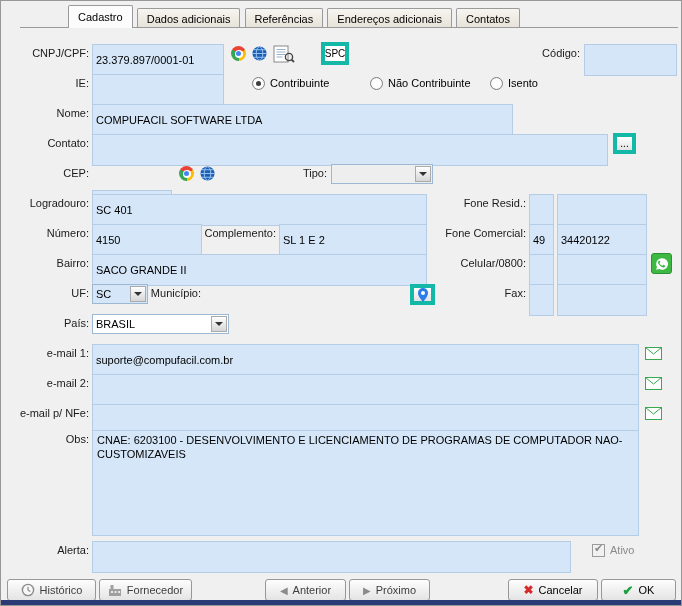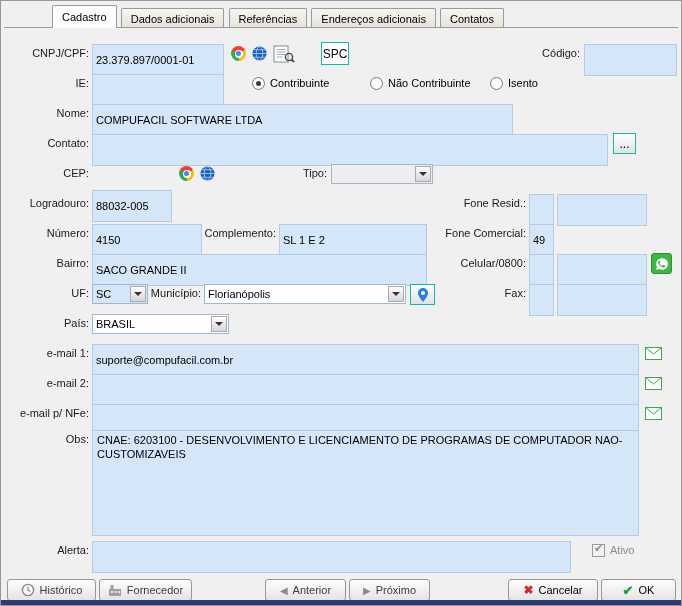--- a/index.html
+++ b/index.html
@@ -3,21 +3,21 @@
 <meta charset="utf-8">
 <style>
   * { box-sizing: border-box; margin: 0; padding: 0; }
   body { font-family: "Liberation Sans", sans-serif; background: #cfcfcf; }
   .window {
     position: relative; width: 682px; height: 606px;
     background: #f0f0f0; border: 1px solid #979797; overflow: hidden;
     font-size: 11px; color: #000;
   }
   
-  .tabbar { position: absolute; left: 3px; top: 4px; right: 3px; height: 23px; padding-left: 48px; }
+  .tabbar { position: absolute; left: 19px; top: 4px; right: 3px; height: 23px; padding-left: 48px; }
   .tabbar::after { content: ""; position: absolute; left: 0; right: 0; bottom: 0; border-bottom: 1px solid #9a9a9a; z-index: 1; }
   .tab {
     position: relative; display: inline-block; height: 20px; line-height: 20px;
     padding: 0 9px; margin-right: 1px; vertical-align: bottom;
     background: linear-gradient(#f7f5f0, #e6e2d8); border: 1px solid #9a9a9a; border-bottom: none;
     border-radius: 2px 2px 0 0; cursor: default; z-index: 0;
   }
   .tab.checked { background: #fcfcfc; height: 23px; line-height: 23px; z-index: 2; }
   
   .label { position: absolute; height: 19px; line-height: 19px; text-align: right; white-space: nowrap; color: #1a1a1a; }
@@ -42,22 +42,22 @@
   .dd-btn::after { content: ""; border: 4px solid transparent; border-top-color: #333; margin-top: 4px; }
   
   .radio-dot { position: absolute; width: 13px; height: 13px; border: 1px solid #7e7e7e; border-radius: 50%; background: radial-gradient(#fff 45%, #e6e6e6); }
   .radio-dot.checked::after { content: ""; position: absolute; left: 3px; top: 3px; width: 5px; height: 5px; border-radius: 50%; background: #3c3c3c; }
   .radio-label { position: absolute; height: 19px; line-height: 19px; white-space: nowrap; }
   .checkbox { position: absolute; width: 13px; height: 13px; border: 1px solid #9a9a9a; background: #f1f1f1; }
   .checkbox.checked::after { content: "✔"; position: absolute; left: 1px; top: -3px; font-size: 11px; color: #8c8c8c; }
   .dim { color: #8a8a8a; }
   
   .mini-btn {
-    position: absolute; background: linear-gradient(#ffffff, #e2e2e2); border: 1px solid #14b8a6;
-    display: flex; align-items: center; justify-content: center; font-size: 12px; color: #000; cursor: default;
+    position: absolute; background: linear-gradient(#ffffff, #e2e2e2); border: 4px solid #14b8a6;
+    display: flex; align-items: center; justify-content: center; font-size: 10px; color: #000; cursor: default;
   }
   .icon-abs { position: absolute; display: flex; align-items: center; justify-content: center; }
   .chrome { position: relative; width: 15px; height: 15px; border-radius: 50%;
     background: conic-gradient(from -60deg, #ea4335 0 120deg, #fbbc05 0 240deg, #34a853 0 360deg); }
   .chrome::before { content: ""; position: absolute; inset: 3.5px; background: #fff; border-radius: 50%; }
   .chrome::after { content: ""; position: absolute; inset: 5px; background: #4285f4; border-radius: 50%; }
   .wa-btn { position: absolute; width: 21px; height: 21px; background: #3cb843; border: 1px solid #2a9231; border-radius: 3px;
     display: flex; align-items: center; justify-content: center; }
   
   .btn {
@@ -137,53 +137,51 @@
         <path d="M0.5 8h15M2 4h12M2 12h12" stroke="#9cc8ee" stroke-width="1" fill="none"></path>
       </svg>
   </span>
   <div class="label" style="left:276px;top:163px;width:50px">Tipo:</div>
   <div class="combo gray" style="left:330px;top:163px;width:102px">
     <span class="combo-text"></span>
     <span class="dd-btn"></span>
   </div>
 
   <div class="label" style="left:2px;top:193px;width:86px">Logradouro:</div>
+  <input class="field" style="left: 91px; top: 193px; width: 335px;" value="SC 401">
   <div class="label" style="left:425px;top:193px;width:100px">Fone Resid.:</div>
   <input class="field" style="left: 528px; top: 193px; width: 25px;" value="">
   <input class="field" style="left: 556px; top: 193px; width: 90px;" value="">
 
   <div class="label" style="left:2px;top:223px;width:86px">Número:</div>
   <input class="field" style="left: 91px; top: 223px; width: 110px;" value="4150">
   <div class="label" style="left:195px;top:223px;width:80px">Complemento:</div>
   <input class="field" style="left: 278px; top: 223px; width: 148px;" value="SL 1 E 2">
   <div class="label" style="left:425px;top:223px;width:100px">Fone Comercial:</div>
   <input class="field" style="left: 528px; top: 223px; width: 25px;" value="49">
+  <input class="field" style="left: 556px; top: 223px; width: 90px;" value="34420122">
 
   <div class="label" style="left:2px;top:253px;width:86px">Bairro:</div>
   <input class="field" style="left: 91px; top: 253px; width: 335px;" value="SACO GRANDE II">
   <div class="label" style="left:425px;top:253px;width:100px">Celular/0800:</div>
   <input class="field" style="left: 528px; top: 253px; width: 25px;" value="">
   <input class="field" style="left: 556px; top: 253px; width: 90px;" value="">
   <div class="wa-btn" style="left:650px;top:252px">
     <svg width="14" height="14" viewBox="0 0 24 24">
         <path fill="#fff" d="M12 2a10 10 0 0 0-8.7 14.9L2 22l5.3-1.3A10 10 0 1 0 12 2z"></path>
         <path fill="#3cb843" d="M9 7c-.3-.7-.6-.7-.9-.7H7.3c-.3 0-.7.1-1 .5-.4.4-1 1.1-1 2.6s1.1 3 1.2 3.2c.2.2 2.1 3.4 5.2 4.6 2.6 1 3.1.8 3.7.8.6-.1 1.8-.8 2-1.5.3-.7.3-1.3.2-1.5-.1-.2-.3-.3-.7-.5l-2.3-1.1c-.3-.1-.5-.2-.8.2l-1 1.3c-.2.2-.4.3-.7.1-.3-.2-1.3-.5-2.5-1.6-1-.8-1.6-1.9-1.8-2.2-.2-.3 0-.5.1-.7l.5-.6c.2-.2.2-.3.3-.6.1-.2.1-.4 0-.6L9 7z"></path>
       </svg>
   </div>
 
   <div class="label" style="left:2px;top:283px;width:86px">UF:</div>
   <div class="combo blue" style="left:91px;top:283px;width:56px">
     <span class="combo-text">SC</span>
     <span class="dd-btn"></span>
   </div>
   <div class="label" style="left:135px;top:283px;width:65px">Município:</div>
-  <div class="combo" style="left:203px;top:283px;width:202px">
-    <span class="combo-text">Florianópolis</span>
-    <span class="dd-btn"></span>
-  </div>
   <div class="mini-btn" style="left:409px;top:283px;width:25px;height:21px">
     <svg width="12" height="14" viewBox="0 0 12 14">
         <path d="M6 0C3 0 1 2.2 1 5c0 3.5 5 9 5 9s5-5.5 5-9C11 2.2 9 0 6 0z" fill="#2b7de9"></path>
         <circle cx="6" cy="5" r="2" fill="#fff"></circle>
       </svg>
   </div>
   <div class="label" style="left:425px;top:283px;width:100px">Fax:</div>
   <input class="field" style="left: 528px; top: 283px; width: 25px;" value="">
   <input class="field" style="left: 556px; top: 283px; width: 90px;" value="">
 

